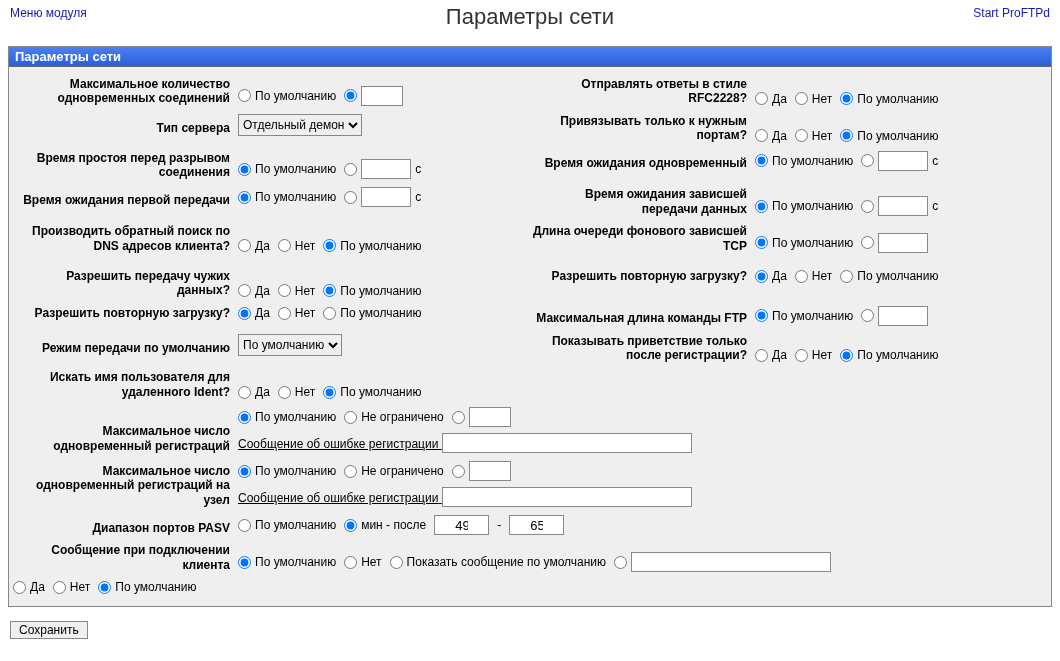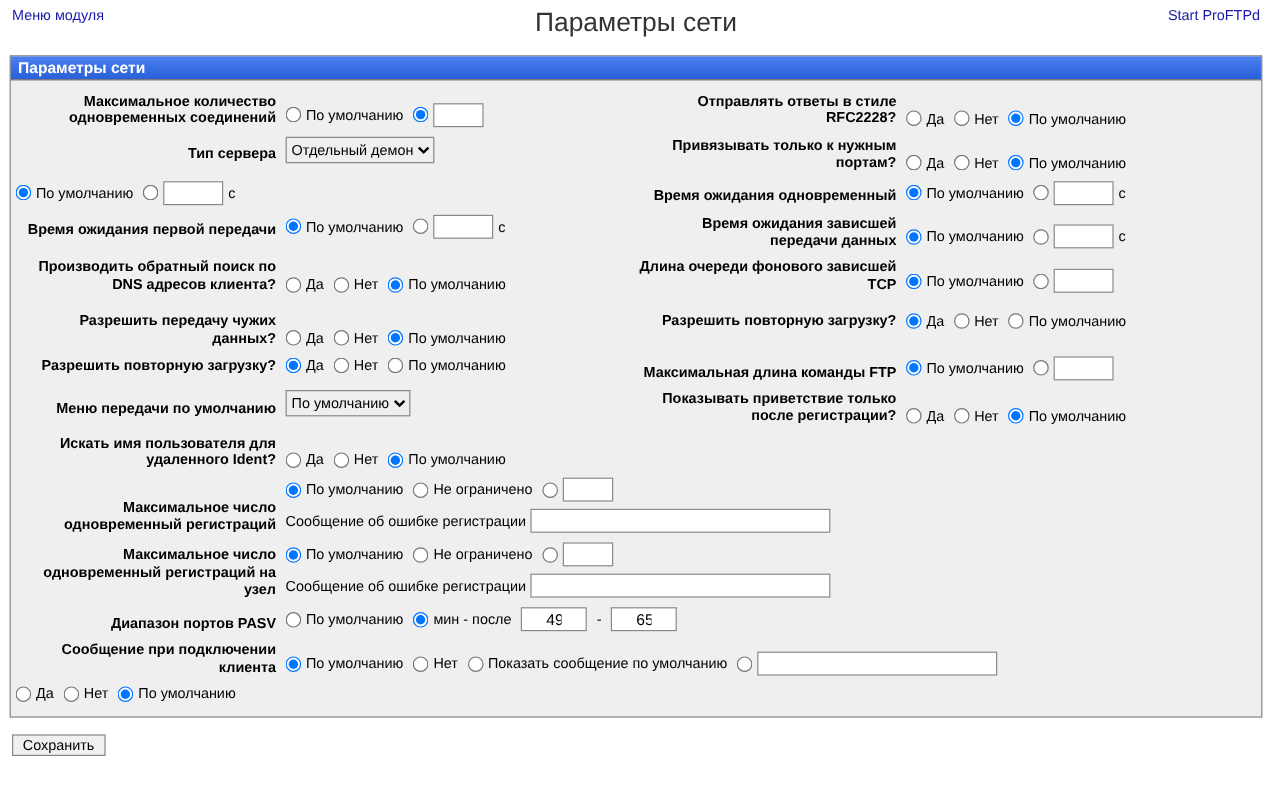--- a/index.html
+++ b/index.html
@@ -5,21 +5,21 @@
   * { box-sizing: border-box; margin: 0; padding: 0; }
   body {
     font-family: Arial, sans-serif;
     font-size: 12px;
     background: #fff;
     width: 1060px;
     color: #000;
   }
   .topbar {
     display: flex;
-    align-items: center;
+    align-items: flex-start;
     padding: 4px 10px;
     position: relative;
     height: 38px;
   }
   .topbar .left-link {
     color: #1a1aaa;
     text-decoration: none;
     cursor: pointer;
     position: absolute;
     left: 10px;
@@ -100,20 +100,21 @@
   select {
     height: 22px;
     font-size: 12px;
     border: 1px solid #888;
   }
   .sub-label {
     flex-basis: 100%;
     padding-left: 0;
     font-size: 12px;
     margin-top: 2px;
+    text-decoration: underline;
   }
   .fullrow {
     width: 100%;
   }
   .save-btn {
     margin: 6px 10px;
     font-size: 12px;
     padding: 1px 8px;
     border: 1px solid #888;
     background: #f0f0f0;
@@ -200,20 +201,21 @@
           <label class="radio-item">
               <input type="radio" name="bindports" checked="" style="">
               <span>По умолчанию</span>
             </label>
         </div>
       </div>
     </div>
 
     <div class="col">
       <div class="row">
+        <div class="row-label">Время простоя перед разрывом соединения</div>
         <div class="row-ctrl">
           <label class="radio-item">
               <input type="radio" name="idle" checked="" style="">
               <span>По умолчанию</span>
             </label>
           <label class="radio-item">
               <input type="radio" name="idle" style="">
               <input type="text" class="w50" style="">
               <span>с</span>
             </label>
@@ -376,21 +378,21 @@
           <label class="radio-item">
               <input type="radio" name="maxcmd" style="">
               <input type="text" class="w50" style="">
             </label>
         </div>
       </div>
     </div>
 
     <div class="col">
       <div class="row">
-        <div class="row-label">Меню передачи по умолчанию</div>
+        <div class="row-label">Режим передачи по умолчанию</div>
         <div class="row-ctrl">
           <select>
             <option selected="">По умолчанию</option>
           </select>
         </div>
       </div>
     </div>
     <div class="col">
       <div class="row">
         <div class="row-label">Показывать приветствие только после регистрации?</div>

